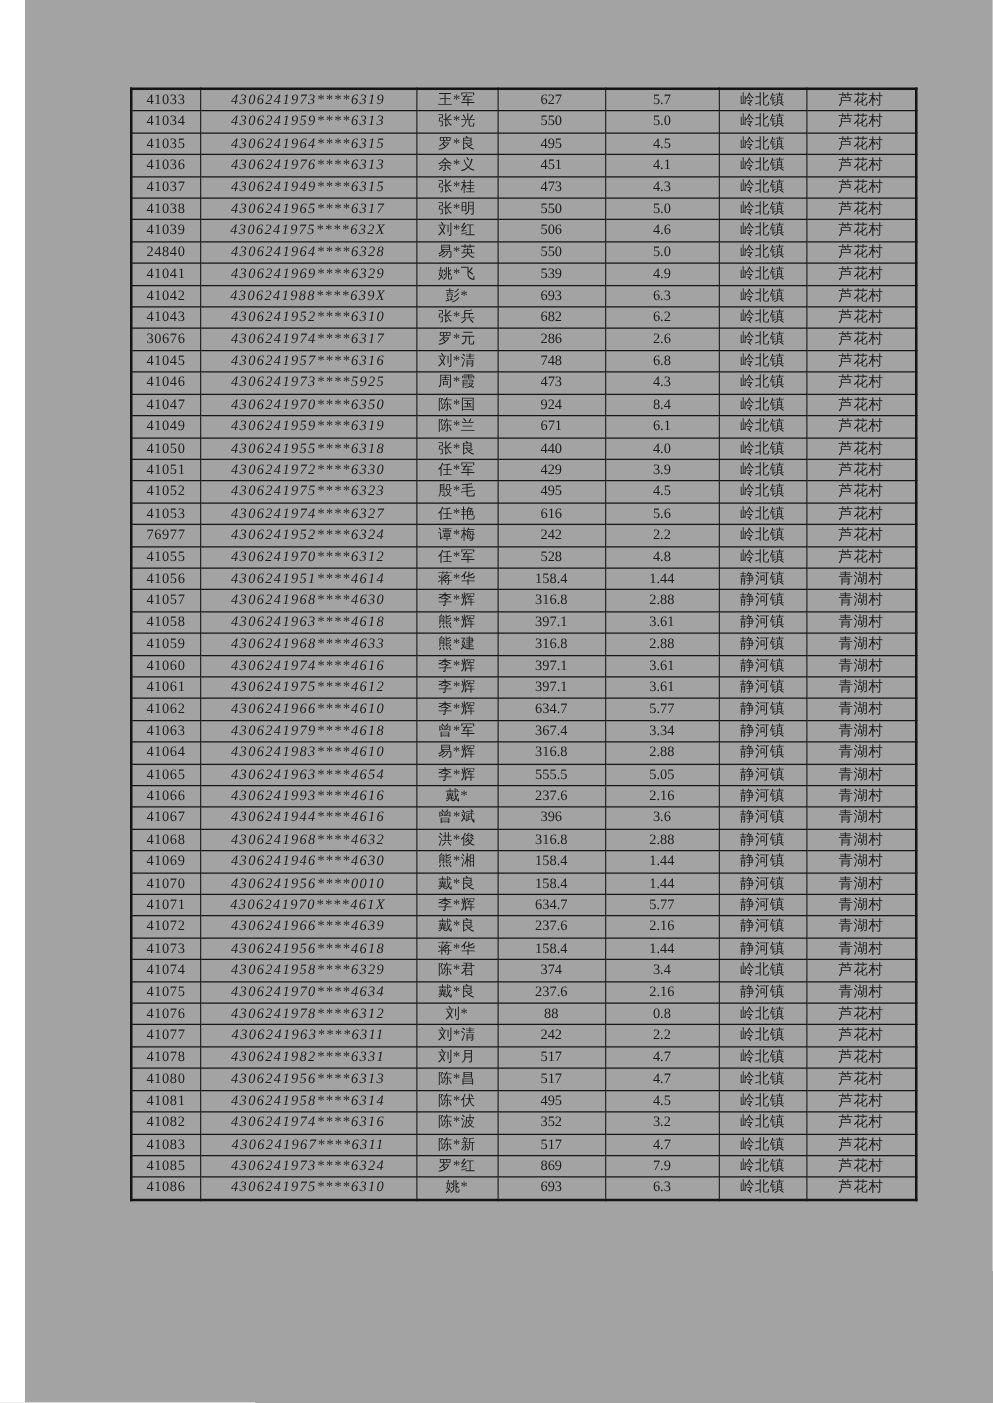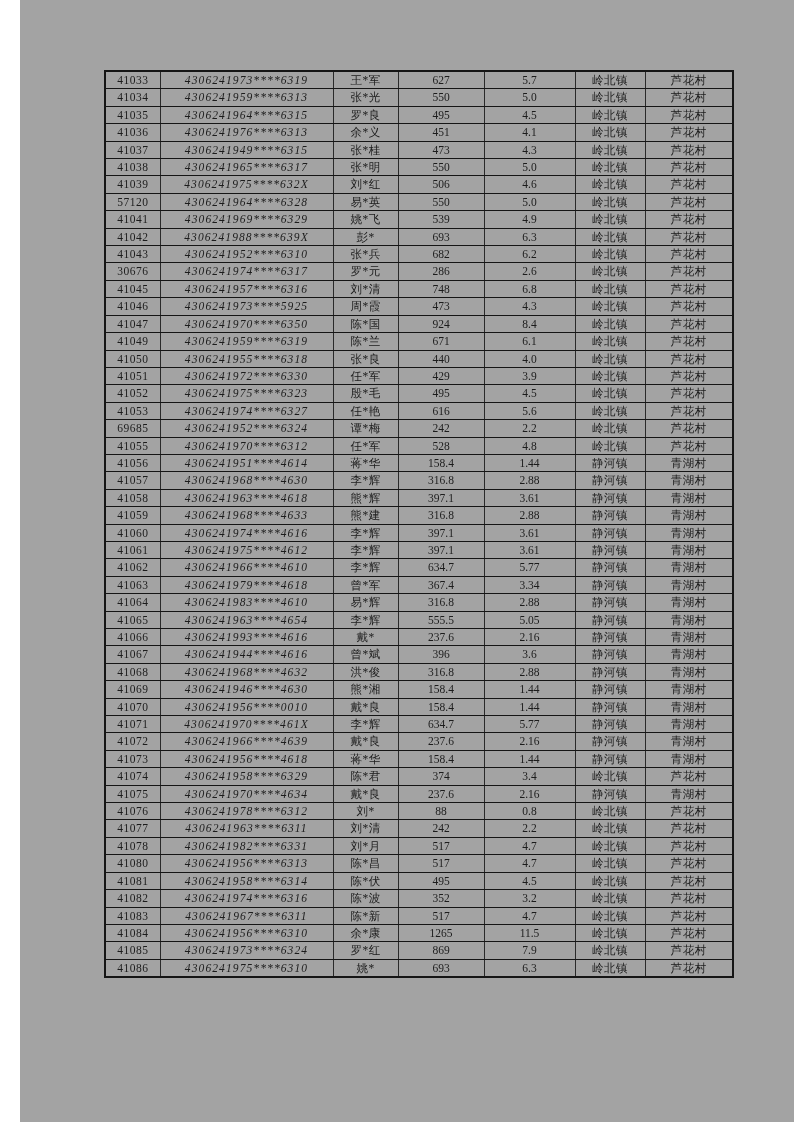--- a/index.html
+++ b/index.html
@@ -125,21 +125,21 @@
         <tr>
           <td class="cell-serial">41039</td>
           <td class="cell-idcard">4306241975****632X</td>
           <td class="cell-name">刘*红</td>
           <td class="cell-amount">506</td>
           <td class="cell-rate">4.6</td>
           <td class="cell-town">岭北镇</td>
           <td class="cell-village">芦花村</td>
         </tr>
         <tr>
-          <td class="cell-serial">57120</td>
+          <td class="cell-serial">24840</td>
           <td class="cell-idcard">4306241964****6328</td>
           <td class="cell-name">易*英</td>
           <td class="cell-amount">550</td>
           <td class="cell-rate">5.0</td>
           <td class="cell-town">岭北镇</td>
           <td class="cell-village">芦花村</td>
         </tr>
         <tr>
           <td class="cell-serial">41041</td>
           <td class="cell-idcard">4306241969****6329</td>
@@ -242,21 +242,21 @@
         <tr>
           <td class="cell-serial">41053</td>
           <td class="cell-idcard">4306241974****6327</td>
           <td class="cell-name">任*艳</td>
           <td class="cell-amount">616</td>
           <td class="cell-rate">5.6</td>
           <td class="cell-town">岭北镇</td>
           <td class="cell-village">芦花村</td>
         </tr>
         <tr>
-          <td class="cell-serial">69685</td>
+          <td class="cell-serial">76977</td>
           <td class="cell-idcard">4306241952****6324</td>
           <td class="cell-name">谭*梅</td>
           <td class="cell-amount">242</td>
           <td class="cell-rate">2.2</td>
           <td class="cell-town">岭北镇</td>
           <td class="cell-village">芦花村</td>
         </tr>
         <tr>
           <td class="cell-serial">41055</td>
           <td class="cell-idcard">4306241970****6312</td>
@@ -503,29 +503,20 @@
         <tr>
           <td class="cell-serial">41083</td>
           <td class="cell-idcard">4306241967****6311</td>
           <td class="cell-name">陈*新</td>
           <td class="cell-amount">517</td>
           <td class="cell-rate">4.7</td>
           <td class="cell-town">岭北镇</td>
           <td class="cell-village">芦花村</td>
         </tr>
         <tr>
-          <td class="cell-serial">41084</td>
-          <td class="cell-idcard">4306241956****6310</td>
-          <td class="cell-name">余*康</td>
-          <td class="cell-amount">1265</td>
-          <td class="cell-rate">11.5</td>
-          <td class="cell-town">岭北镇</td>
-          <td class="cell-village">芦花村</td>
-        </tr>
-        <tr>
           <td class="cell-serial">41085</td>
           <td class="cell-idcard">4306241973****6324</td>
           <td class="cell-name">罗*红</td>
           <td class="cell-amount">869</td>
           <td class="cell-rate">7.9</td>
           <td class="cell-town">岭北镇</td>
           <td class="cell-village">芦花村</td>
         </tr>
         <tr>
           <td class="cell-serial">41086</td>

